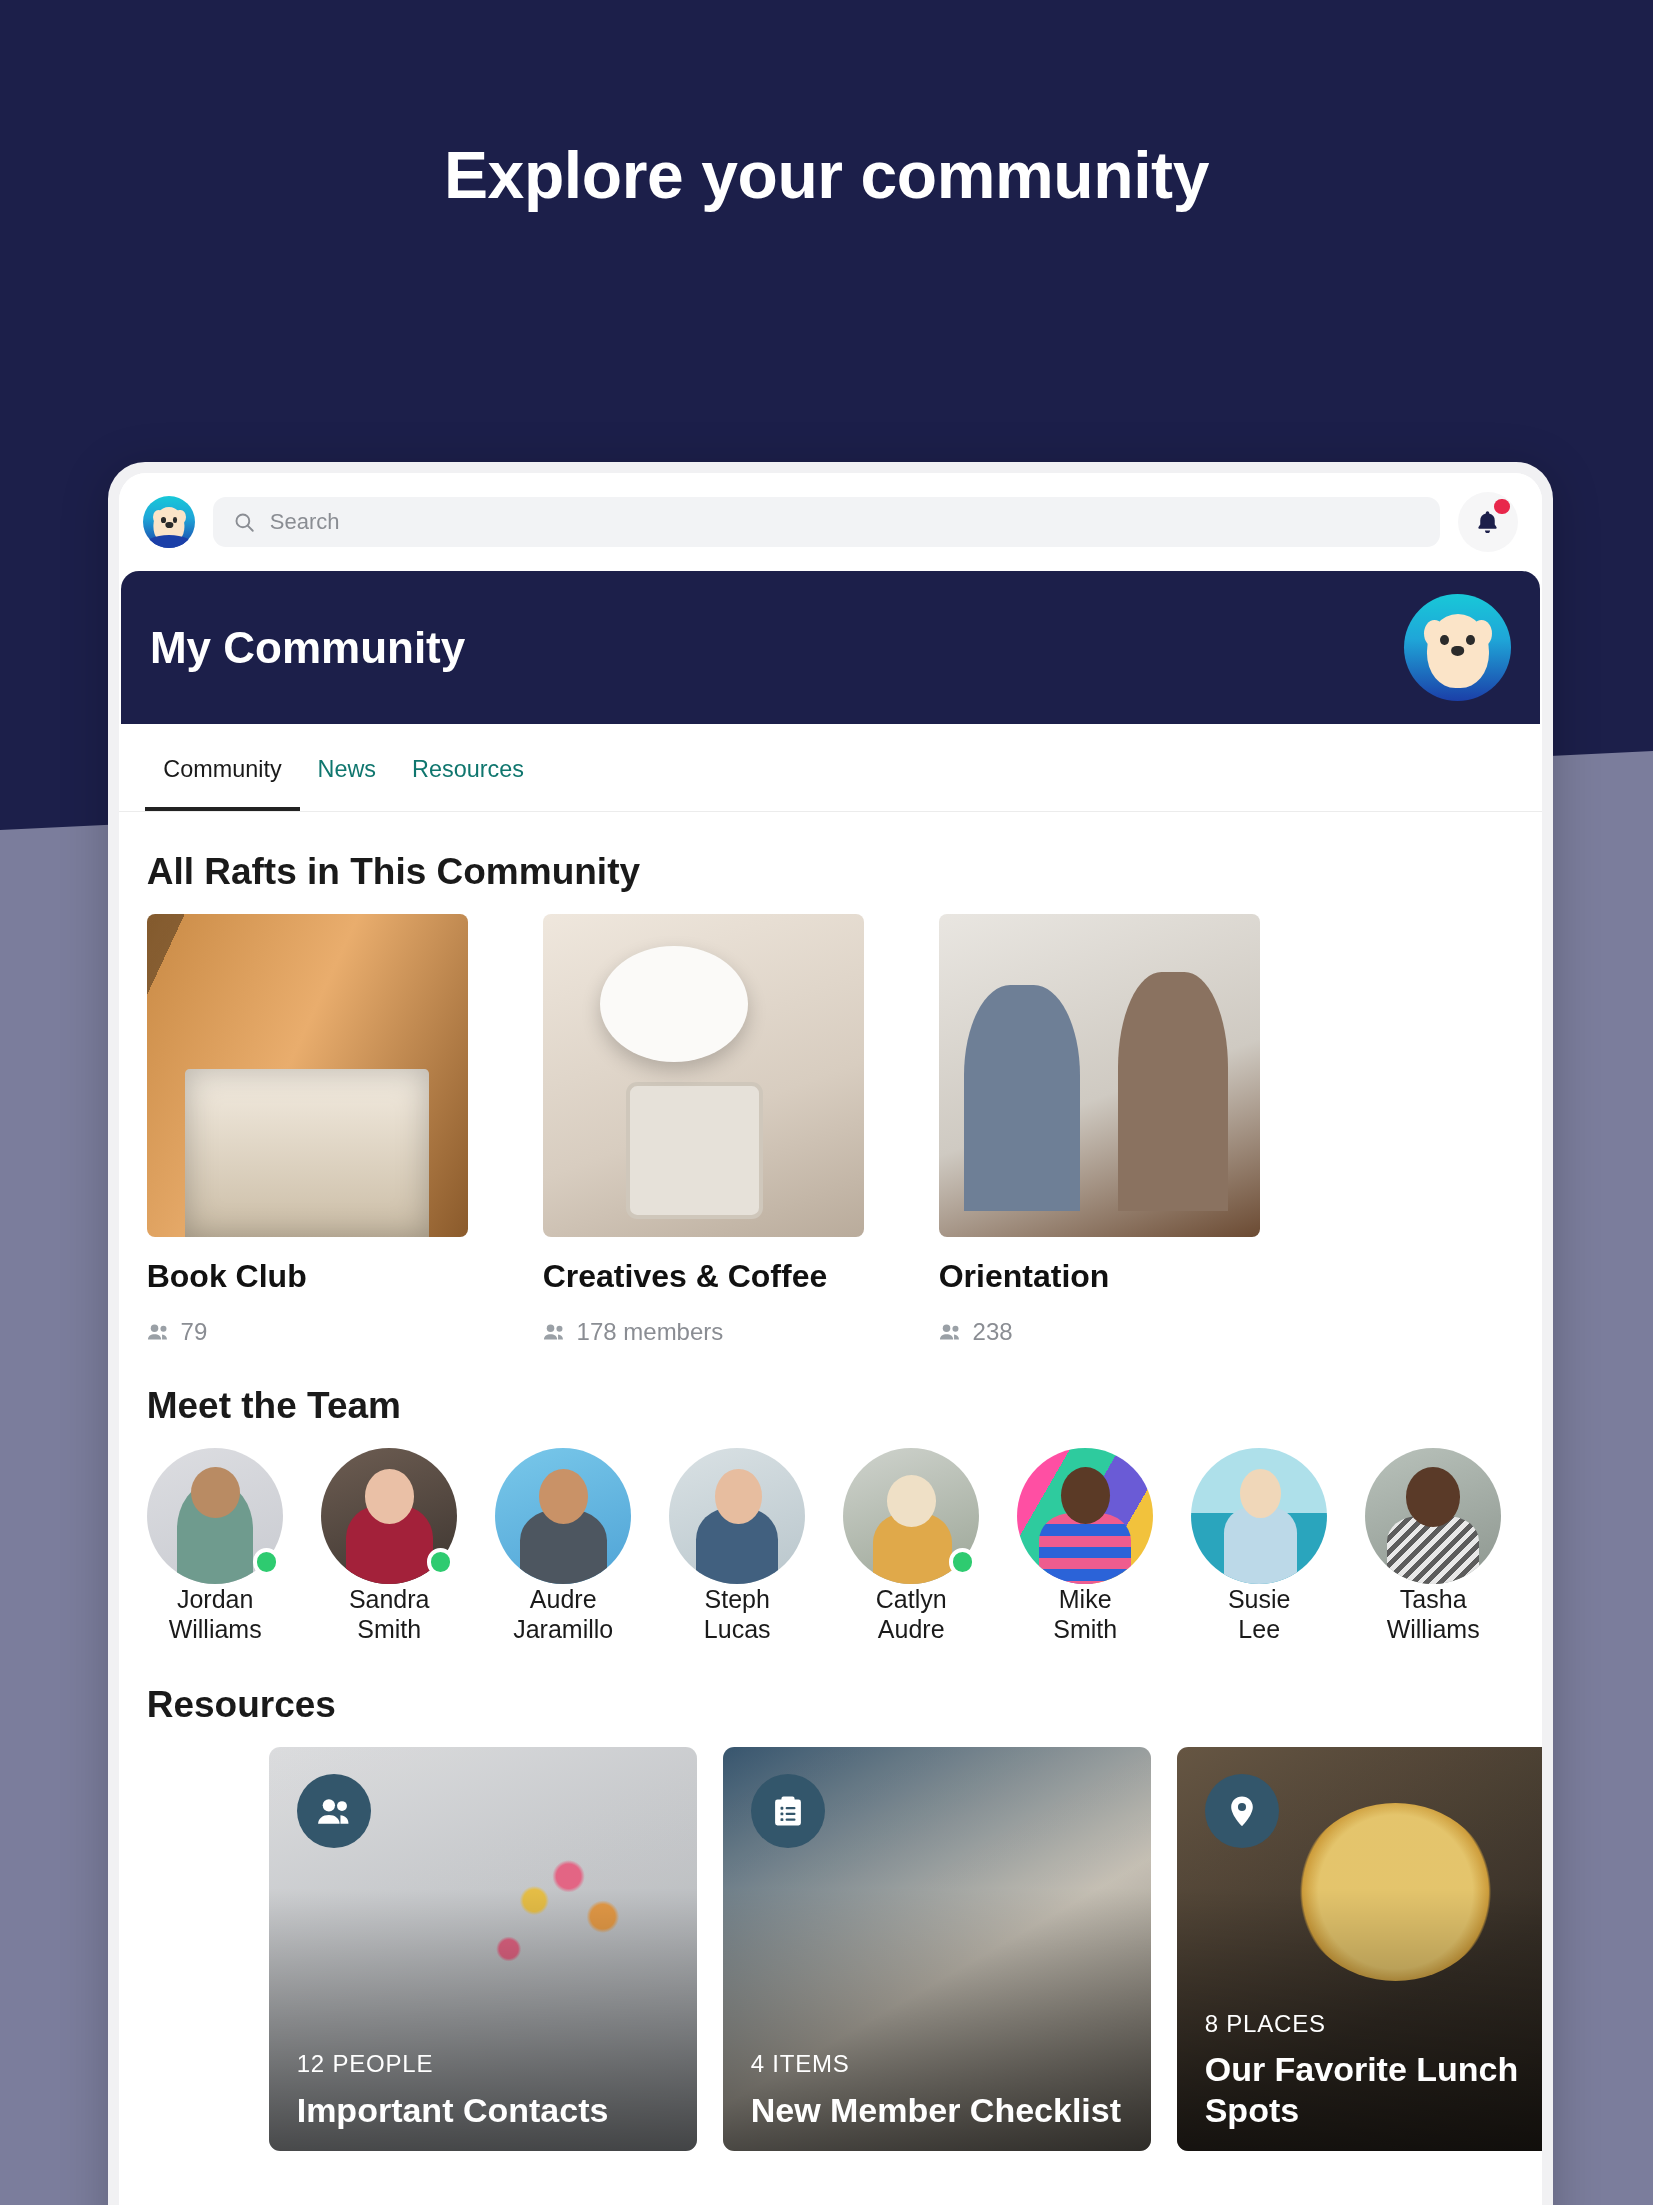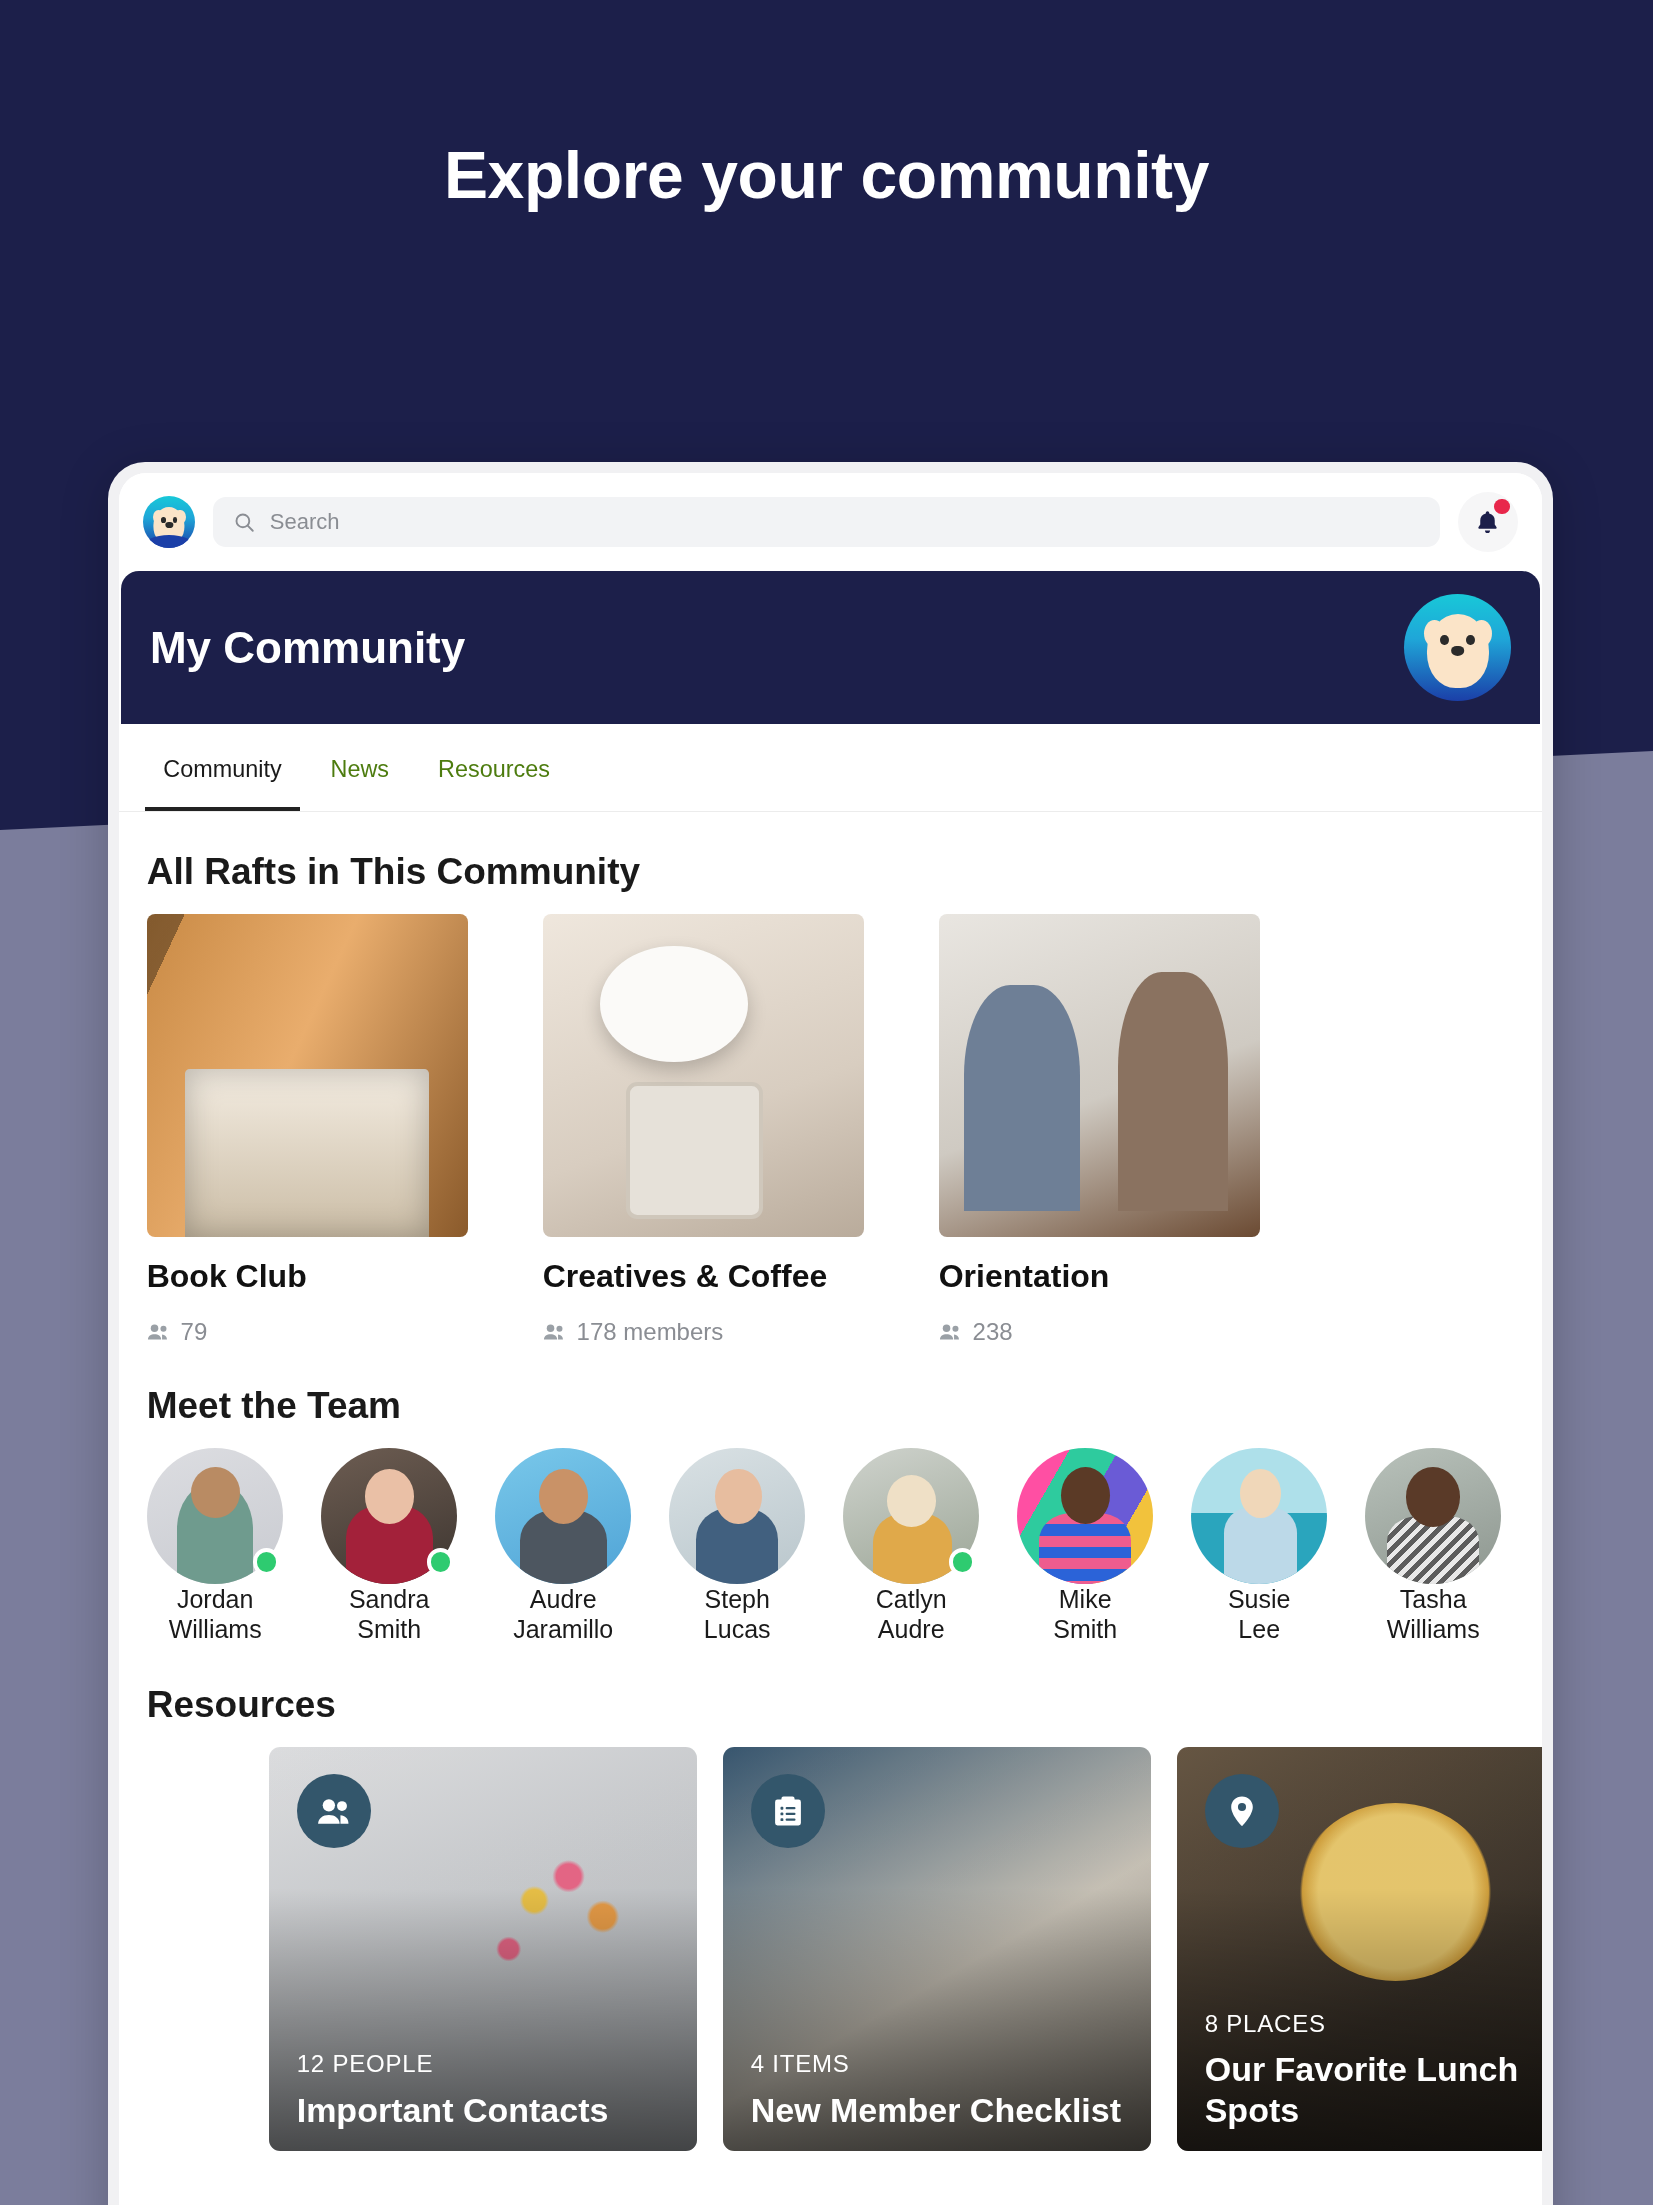--- a/index.html
+++ b/index.html
@@ -109,25 +109,25 @@
   }
   .comm-badge .seal-body{ width:58%; height:70%; top:18%; }
   .comm-badge .seal-ear-l,.comm-badge .seal-ear-r{ top:24%; width:21px; height:27.4px; }
   .comm-badge .seal-ear-l{ left:19.4px; } .comm-badge .seal-ear-r{ right:19.4px; }
   .comm-badge .seal-eye-l,.comm-badge .seal-eye-r{ top:38%; width:9px; height:10.5px; }
   .comm-badge .seal-eye-l{ left:36px; } .comm-badge .seal-eye-r{ right:36px; }
   .comm-badge .seal-nose{ top:48%; width:13.7px; height:10.5px; }
 
   
   .tabs{
-    display:flex; gap:13px; padding:0 26px; background:#fff;
+    display:flex; gap:0; padding:0 26px; background:#fff;
     border-bottom:0.8px solid #ececec;
   }
   .tab{
-    font-size:23.4px; color:#4d7c0f; padding:32px 18px 27.4px 18px;
+    font-size:23.4px; color:#0f766e; padding:32px 18px 27.4px 18px;
     position:relative; white-space:nowrap;
   }
   .tab.active{ color:#1a1a1a; font-weight:400; }
   .tab.active:after{
     content:""; position:absolute; left:0; right:0; bottom:0; height:4px;
     background:#222;
   }
 
   
   .section-title{

